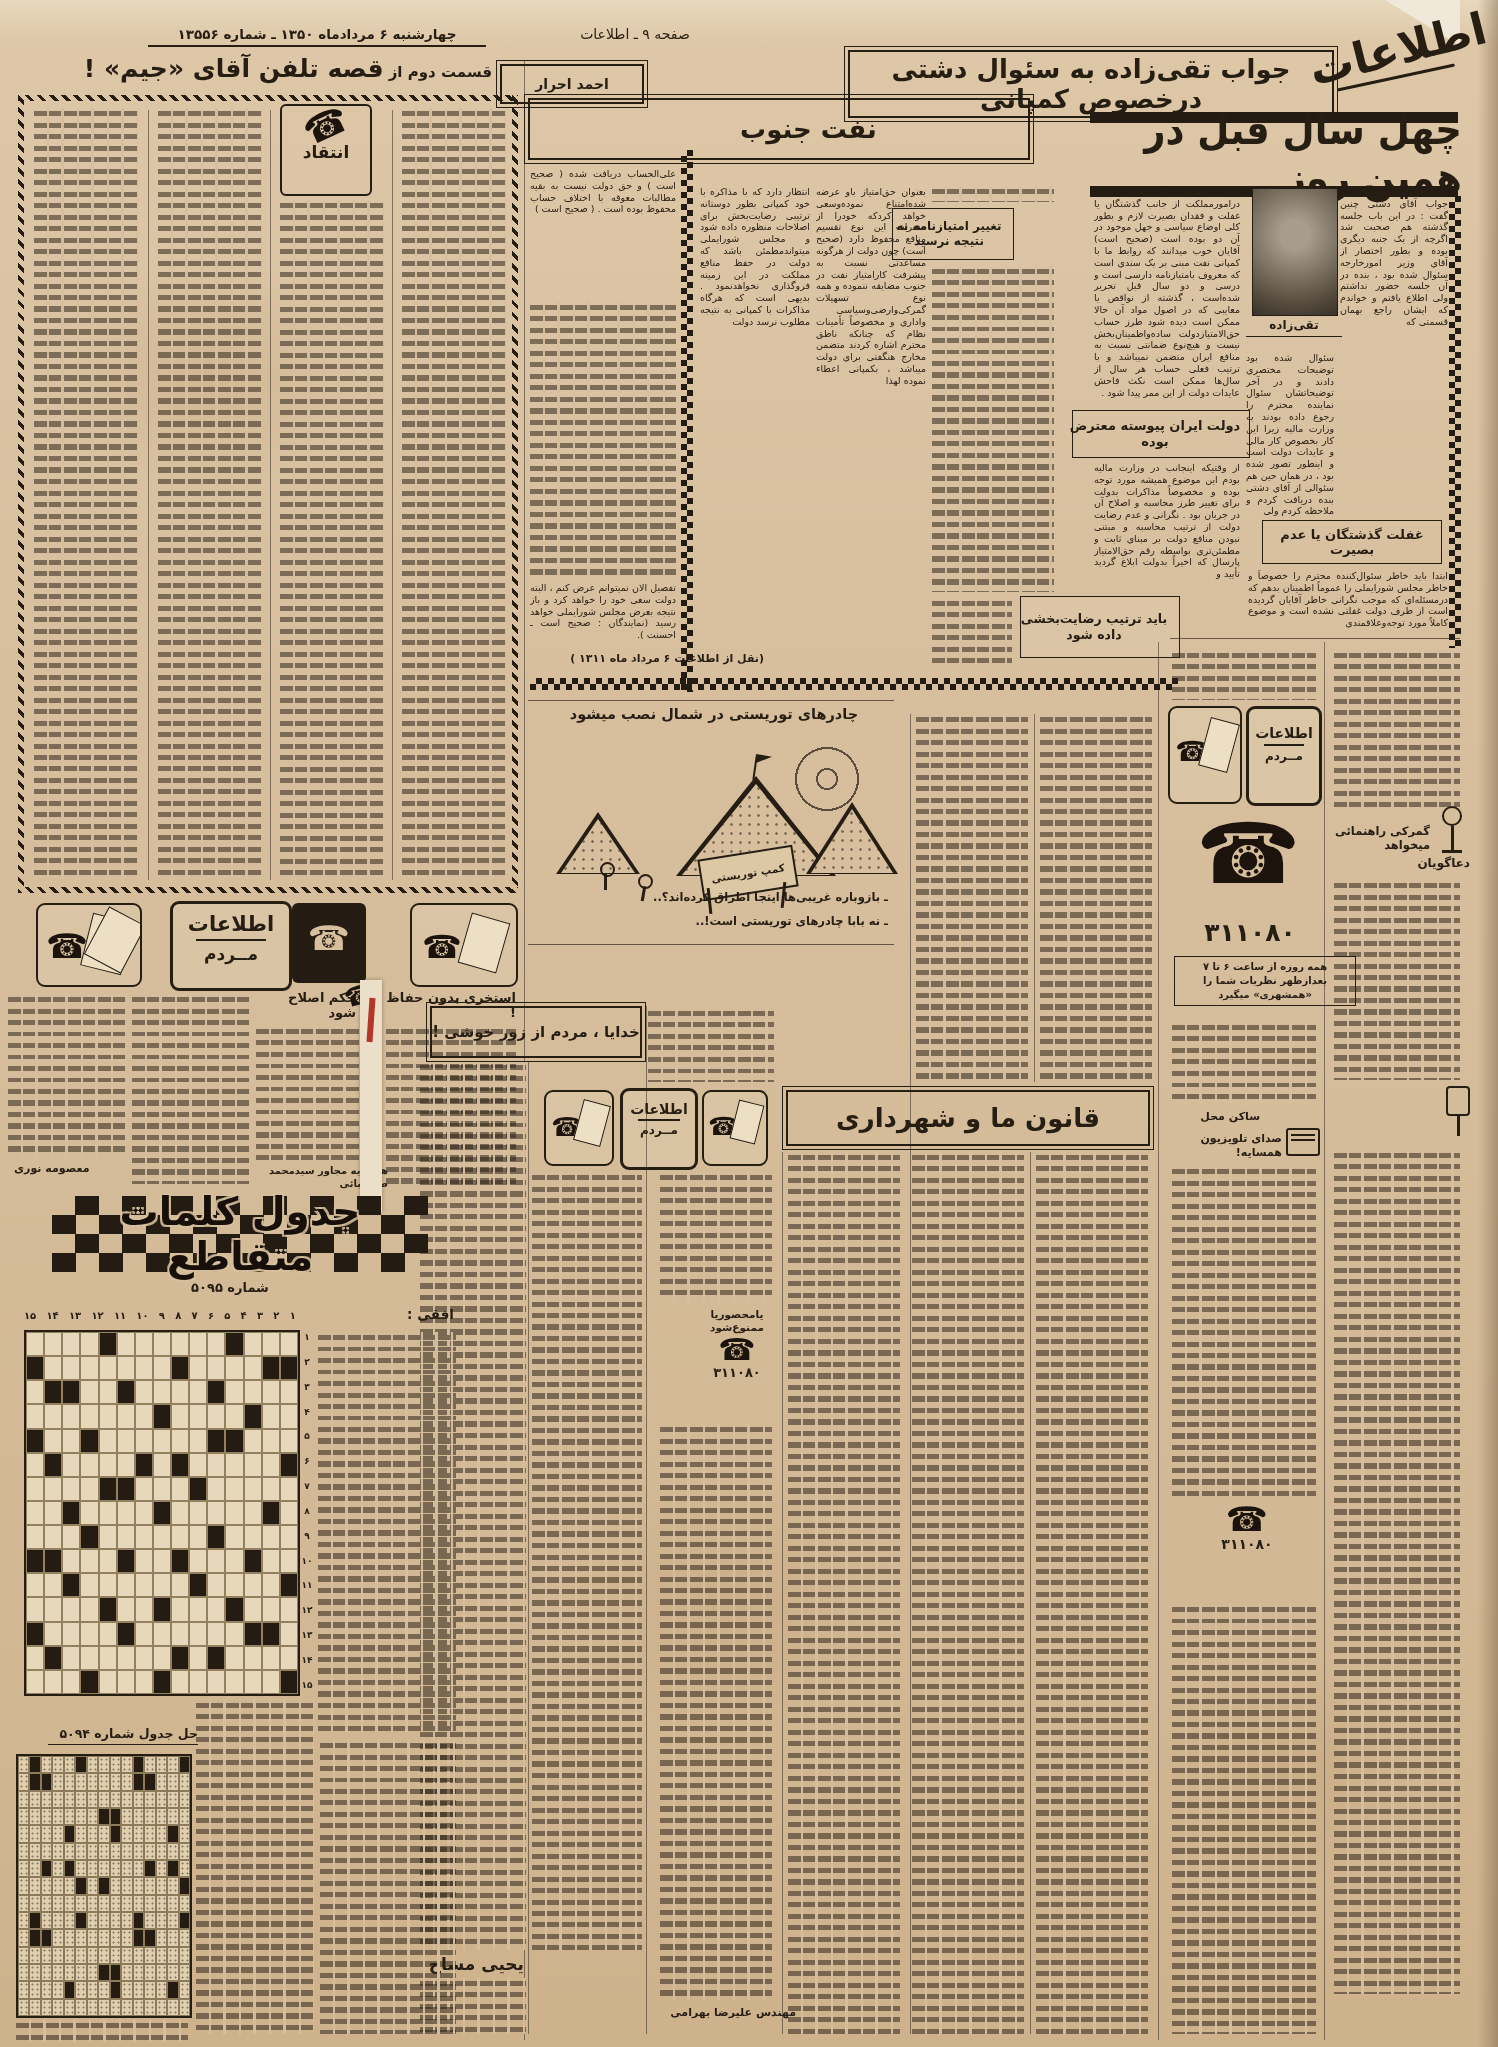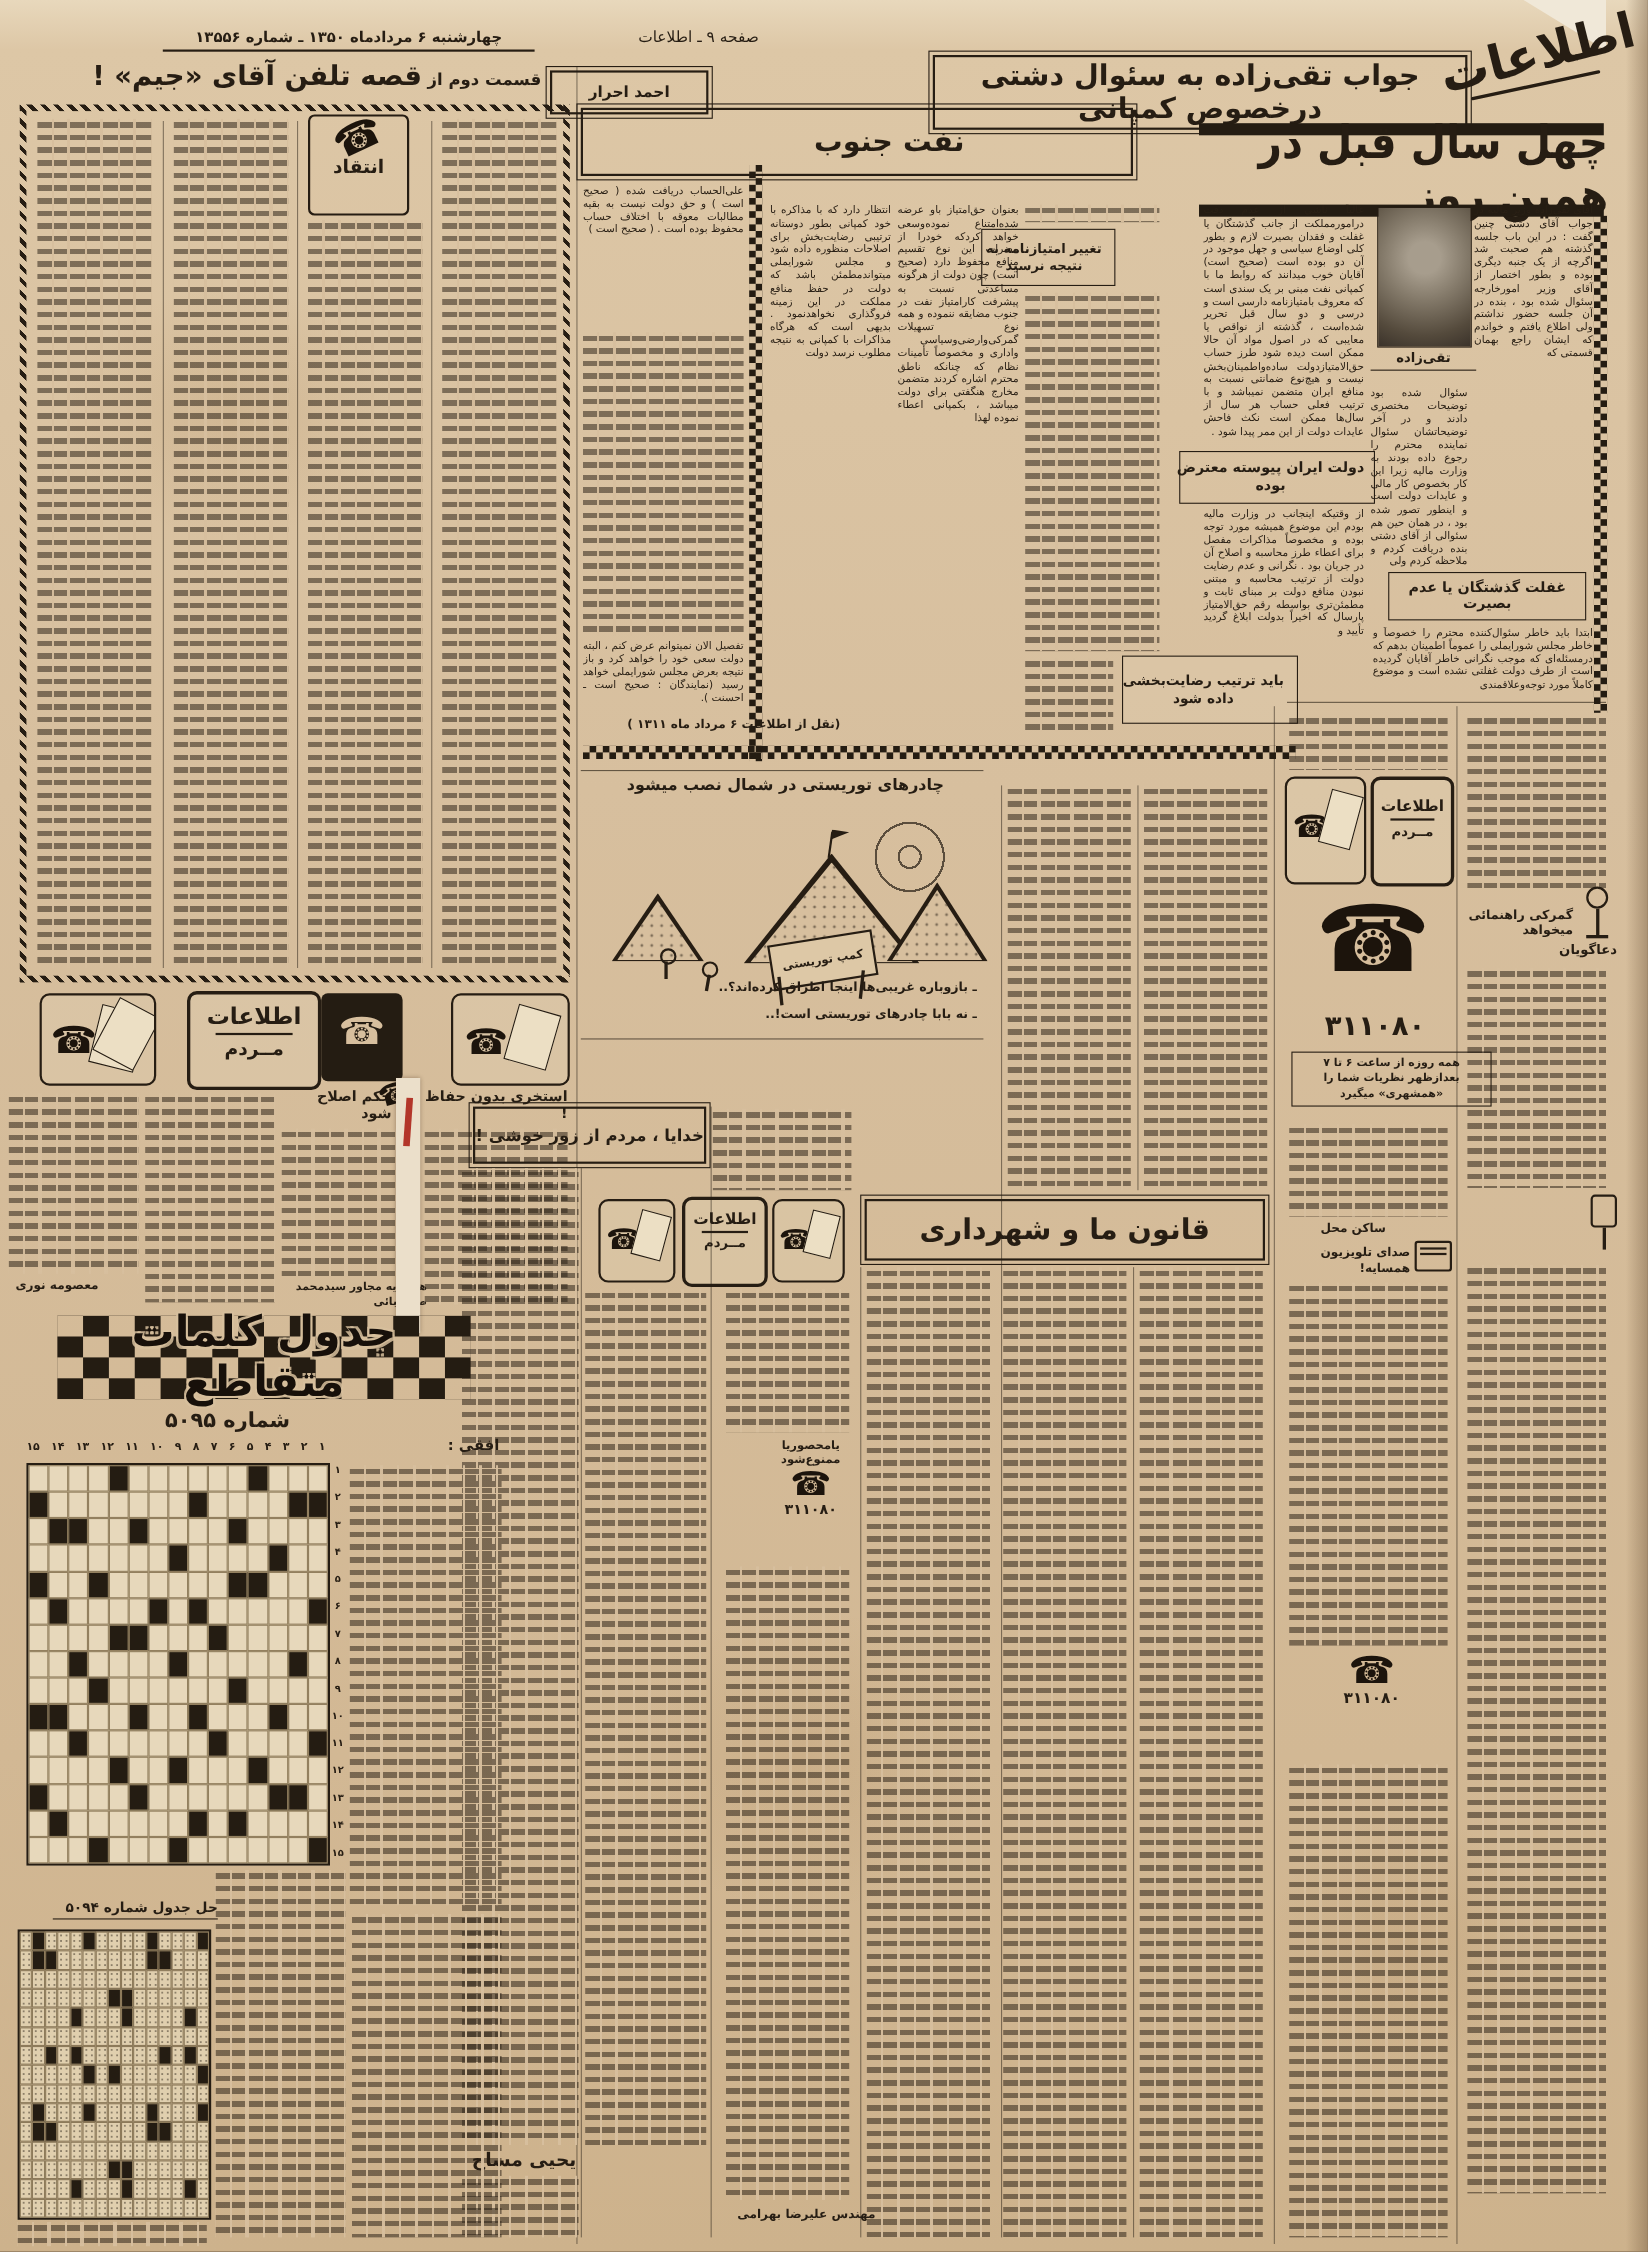--- a/index.html
+++ b/index.html
@@ -77,21 +77,21 @@
   <div class="abs rt" style="left:1246px;top:352px;width:88px;height:165px;">سئوال شده بود توضیحات مختصری دادند و در آخر توضیحاتشان سئوال نماینده محترم را رجوع داده بودند به وزارت مالیه زیرا این کار بخصوص کار مالی و عایدات دولت است و اینطور تصور شده بود ، در همان حین هم سئوالی از آقای دشتی بنده دریافت کردم و ملاحظه کردم ولی</div>
   <div class="abs box1" style="left:1262px;top:520px;width:178px;height:42px;">
     <div class="center" style="width:100%;height:100%;font-weight:bold;font-size:13px;">غفلت گذشتگان یا عدم بصیرت</div>
   </div>
   <div class="abs rt" style="left:1248px;top:570px;width:200px;height:100px;">ابتدا باید خاطر سئوال‌کننده محترم را خصوصاً و خاطر مجلس شورایملی را عموماً اطمینان بدهم که درمسئله‌ای که موجب نگرانی خاطر آقایان گردیده است از طرف دولت غفلتی نشده است و موضوع کاملاً مورد توجه‌وعلاقمندی</div>
 
   <div class="abs rt" style="left:1094px;top:186px;width:146px;height:222px;">غالباً ناشی از عدم دقت درامورمملکت از جانب گذشتگان یا غفلت و فقدان بصیرت لازم و بطور کلی اوضاع سیاسی و جهل موجود در آن دو بوده است (صحیح است) آقایان خوب میدانند که روابط ما با کمپانی نفت مبنی بر یک سندی است که معروف بامتیازنامه دارسی است و درسی و دو سال قبل تحریر شده‌است ، گذشته از نواقص یا معایبی که در اصول مواد آن حالا ممکن است دیده شود طرز حساب حق‌الامتیازدولت ساده‌واطمینان‌بخش نیست و هیچ‌نوع ضمانتی نسبت به منافع ایران متضمن نمیباشد و با ترتیب فعلی حساب هر سال از سال‌ها ممکن است نکث فاحش عایدات دولت از این ممر پیدا شود .</div>
   <div class="abs box1" style="left:1072px;top:410px;width:176px;height:46px;">
     <div class="center" style="width:100%;height:100%;font-weight:bold;font-size:13px;line-height:16px;padding:0 6px;">دولت ایران پیوسته معترض بوده</div>
   </div>
-  <div class="abs rt" style="left:1094px;top:462px;width:146px;height:200px;">از وقتیکه اینجانب در وزارت مالیه بودم این موضوع همیشه مورد توجه بوده و مخصوصاً مذاکرات مفصل برای اعطاء طرز محاسبه و اصلاح آن در جریان بود . نگرانی و عدم رضایت دولت از ترتیب محاسبه و مبتنی نبودن منافع دولت بر مبنای ثابت و مطمئن‌تری بواسطه رقم حق‌الامتیاز پارسال که اخیراً بدولت ابلاغ گردید تأیید و</div>
+  <div class="abs rt" style="left:1094px;top:462px;width:146px;height:200px;">از وقتیکه اینجانب در وزارت مالیه بودم این موضوع همیشه مورد توجه بوده و مخصوصاً مذاکرات بدولت برای تغییر طرز محاسبه و اصلاح آن در جریان بود . نگرانی و عدم رضایت دولت از ترتیب محاسبه و مبتنی نبودن منافع دولت بر مبنای ثابت و مطمئن‌تری بواسطه رقم حق‌الامتیاز پارسال که اخیراً بدولت ابلاغ گردید تأیید و</div>
 
   <div class="abs fill" style="left:932px;top:186px;width:122px;height:16px;"></div>
   <div class="abs box1" style="left:892px;top:208px;width:120px;height:50px;">
     <div class="center" style="width:100%;height:100%;font-weight:bold;font-size:12px;line-height:15px;padding:0 4px;">تغییر امتیازنامه به نتیجه نرسید</div>
   </div>
   <div class="abs fill" style="left:932px;top:266px;width:122px;height:326px;"></div>
   <div class="abs fill" style="left:932px;top:598px;width:80px;height:68px;"></div>
   <div class="abs box1" style="left:1020px;top:596px;width:158px;height:60px;background:rgba(224,207,180,.3);">
     <div class="center" style="width:100%;height:100%;font-weight:bold;font-size:12.5px;line-height:16px;padding:0 6px;">باید ترتیب رضایت‌بخشی داده شود</div>
   </div>
@@ -273,21 +273,21 @@
   <div class="abs fill" style="left:1172px;top:1166px;width:144px;height:330px;"></div>
   <div class="abs" style="left:1202px;top:1502px;width:90px;height:96px;text-align:center;">
     <div class="phone-glyph" style="font-size:34px;">☎</div>
     <div style="font-weight:900;font-size:14px;">۳۱۱۰۸۰</div>
   </div>
   <div class="abs fill" style="left:1172px;top:1604px;width:144px;height:430px;"></div>
 
   <div class="abs checker center" style="left:52px;top:1196px;width:376px;height:76px;background-size:47px 38px;">
     <span style="font-size:39px;font-weight:900;color:#17100a;text-shadow:2px 2px 0 rgba(215,191,158,.85), -2px -2px 0 rgba(215,191,158,.85), 2px -2px 0 rgba(215,191,158,.85), -2px 2px 0 rgba(215,191,158,.85);">جدول کلمات متقاطع</span>
   </div>
-  <div class="abs" style="left:150px;top:1280px;width:160px;text-align:left;font-weight:bold;font-size:19px;">شماره ۵۰۹۵</div>
+  <div class="abs" style="left:150px;top:1280px;width:160px;text-align:center;font-weight:bold;font-size:13px;">شماره ۵۰۹۵</div>
   <div class="abs numrow" style="left:24px;top:1310px;width:272px;height:16px;font-size:10px;">
       <span>۱۵</span>
       <span>۱۴</span>
       <span>۱۳</span>
       <span>۱۲</span>
       <span>۱۱</span>
       <span>۱۰</span>
       <span>۹</span>
       <span>۸</span>
       <span>۷</span>

